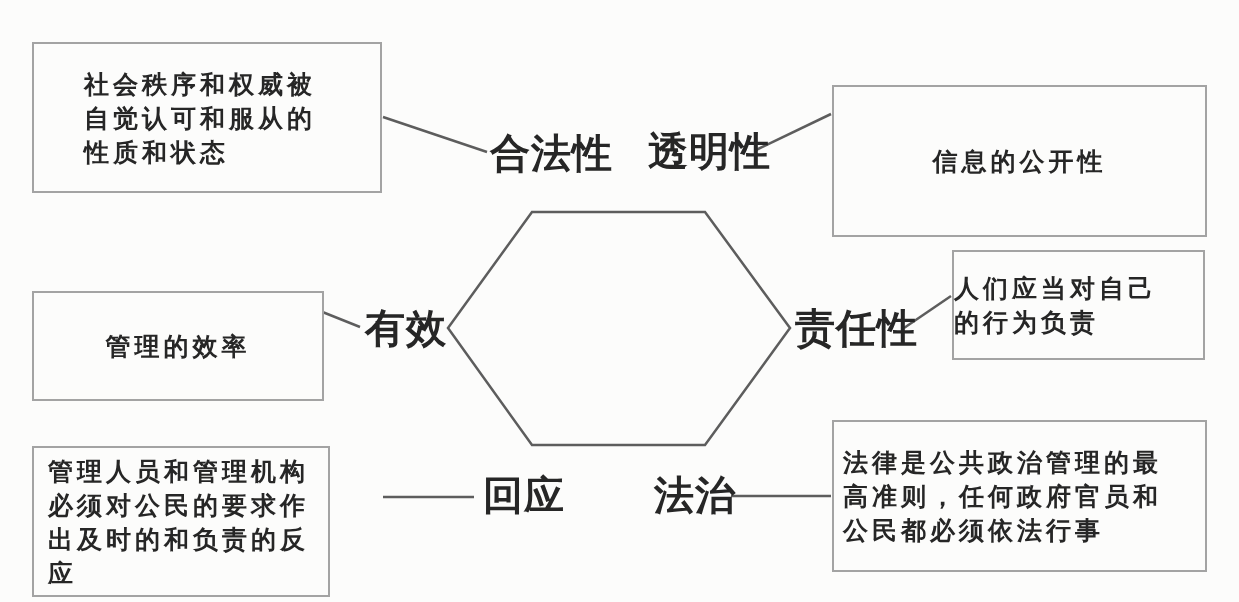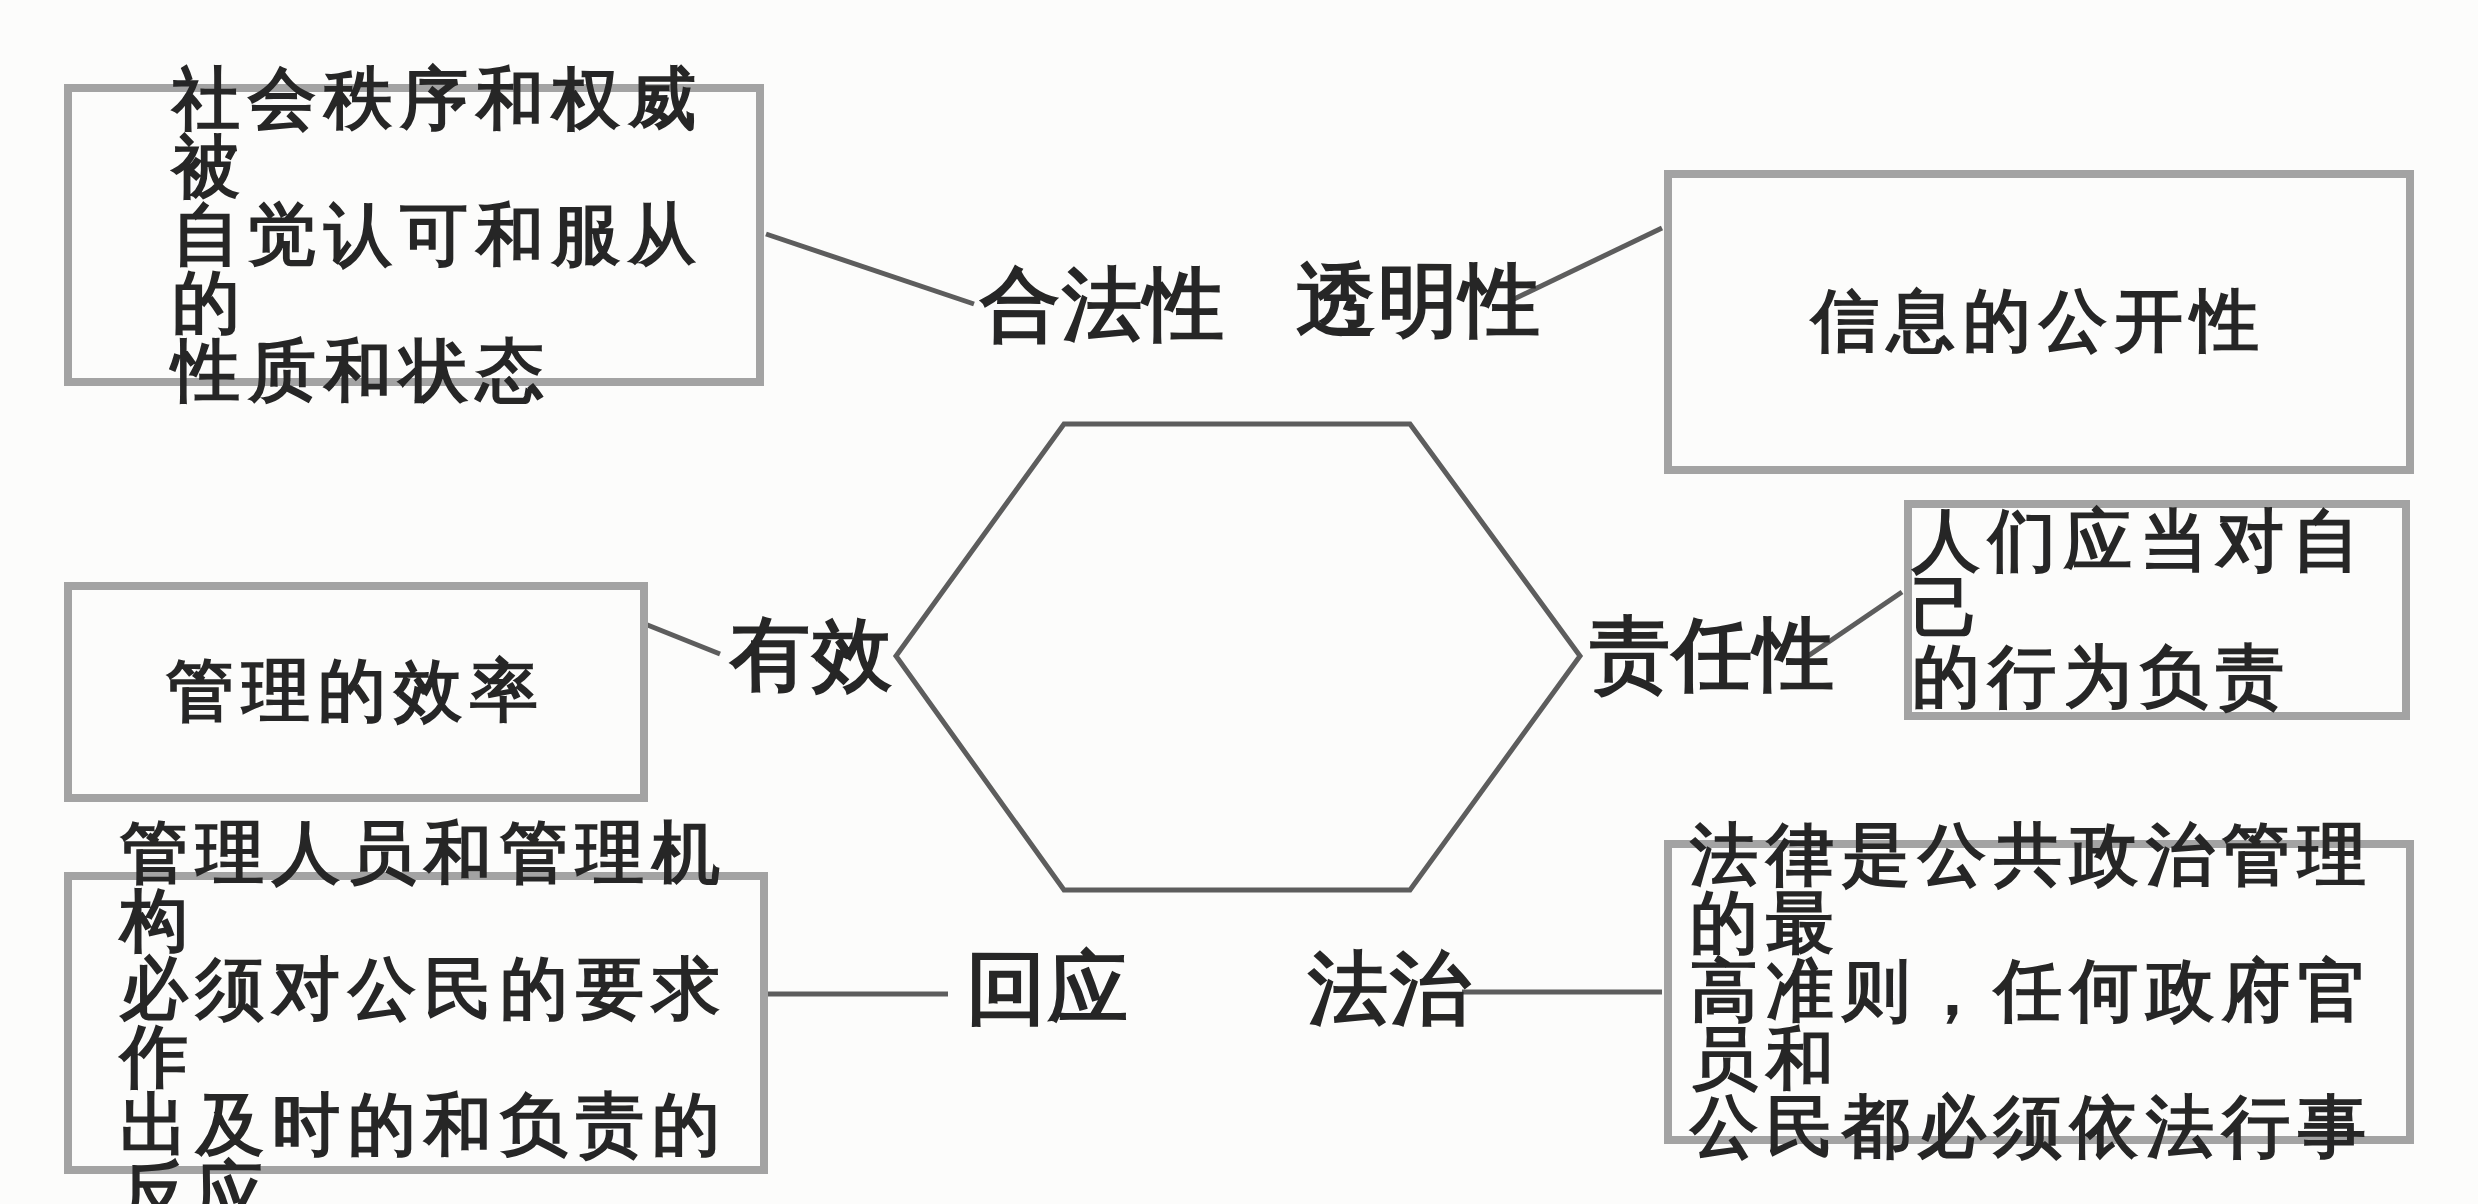--- a/index.html
+++ b/index.html
@@ -17,42 +17,42 @@
   }
   svg.shapes {
     position: absolute;
     left: 0;
     top: 0;
     width: 1239px;
     height: 602px;
   }
   .node-box {
     position: absolute;
-    border: 4px solid #a3a3a3;
+    border: 2px solid #a3a3a3;
     background: #fcfcfb;
     box-sizing: border-box;
     display: flex;
     align-items: center;
     color: #262626;
     font-weight: bold;
-    font-size: 34px;
+    font-size: 25px;
     line-height: 34px;
     letter-spacing: 4px;
     white-space: pre-line;
   }
   .node-box.align-center {
     justify-content: center;
     text-align: center;
     margin-top: 44px;
   }
   .box-tl { left: 32px;  top: 42px;  width: 350px; height: 151px; padding-left: 50px; }
   .box-tr { left: 832px; top: 41px;  width: 375px; height: 152px; }
   .box-ml { left: 32px;  top: 247px; width: 292px; height: 110px; }
   .box-mr { left: 952px; top: 250px; width: 253px; height: 110px; padding-left: 0; }
-  .box-bl { left: 32px;  top: 436px; width: 352px; height: 151px; padding-left: 24px; }
+  .box-bl { left: 32px;  top: 446px; width: 298px; height: 151px; padding-left: 14px; }
   .box-br { left: 832px; top: 420px; width: 375px; height: 152px; padding-left: 9px; }
   .hex-label {
     position: absolute;
     color: #262626;
     font-weight: bold;
     font-size: 40px;
     line-height: 36px;
     letter-spacing: 1px;
     white-space: nowrap;
   }

